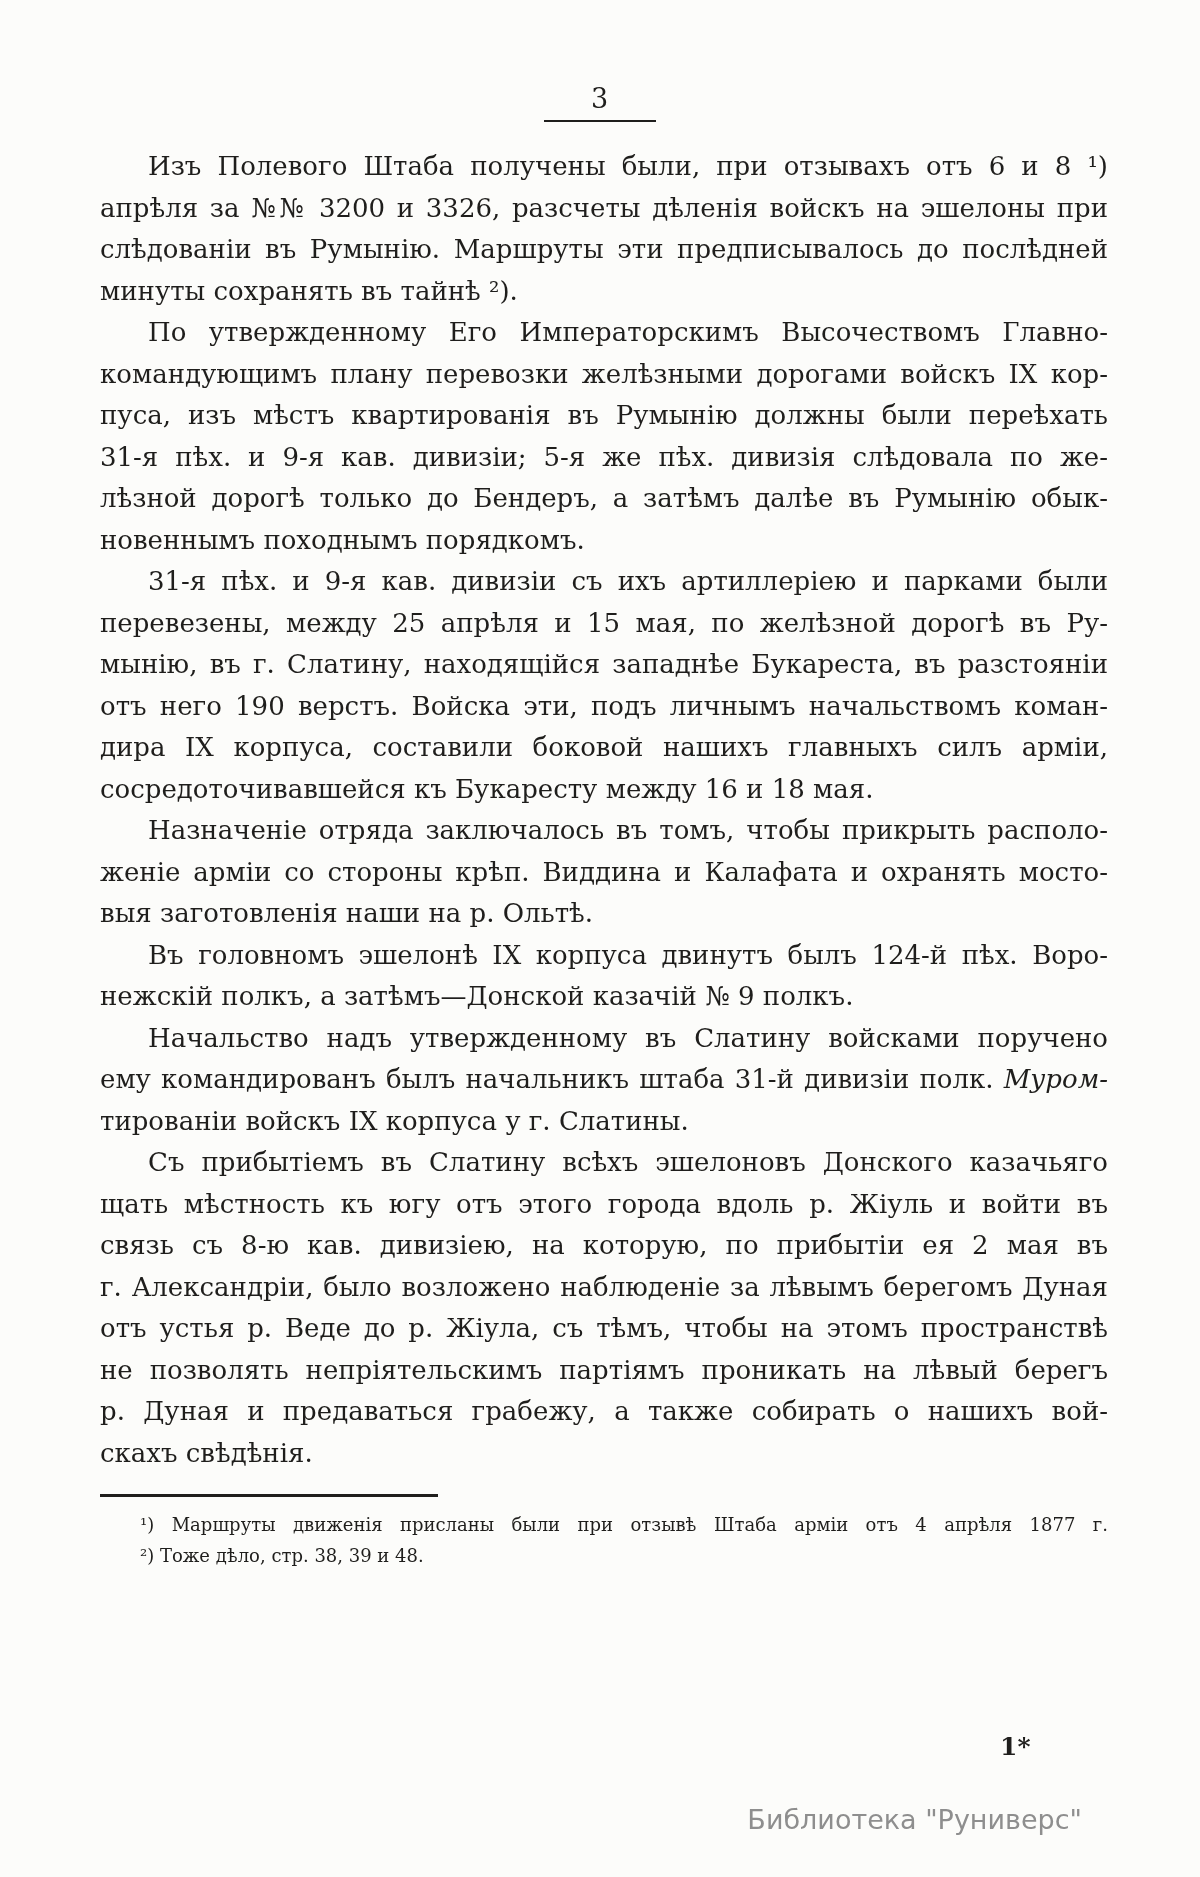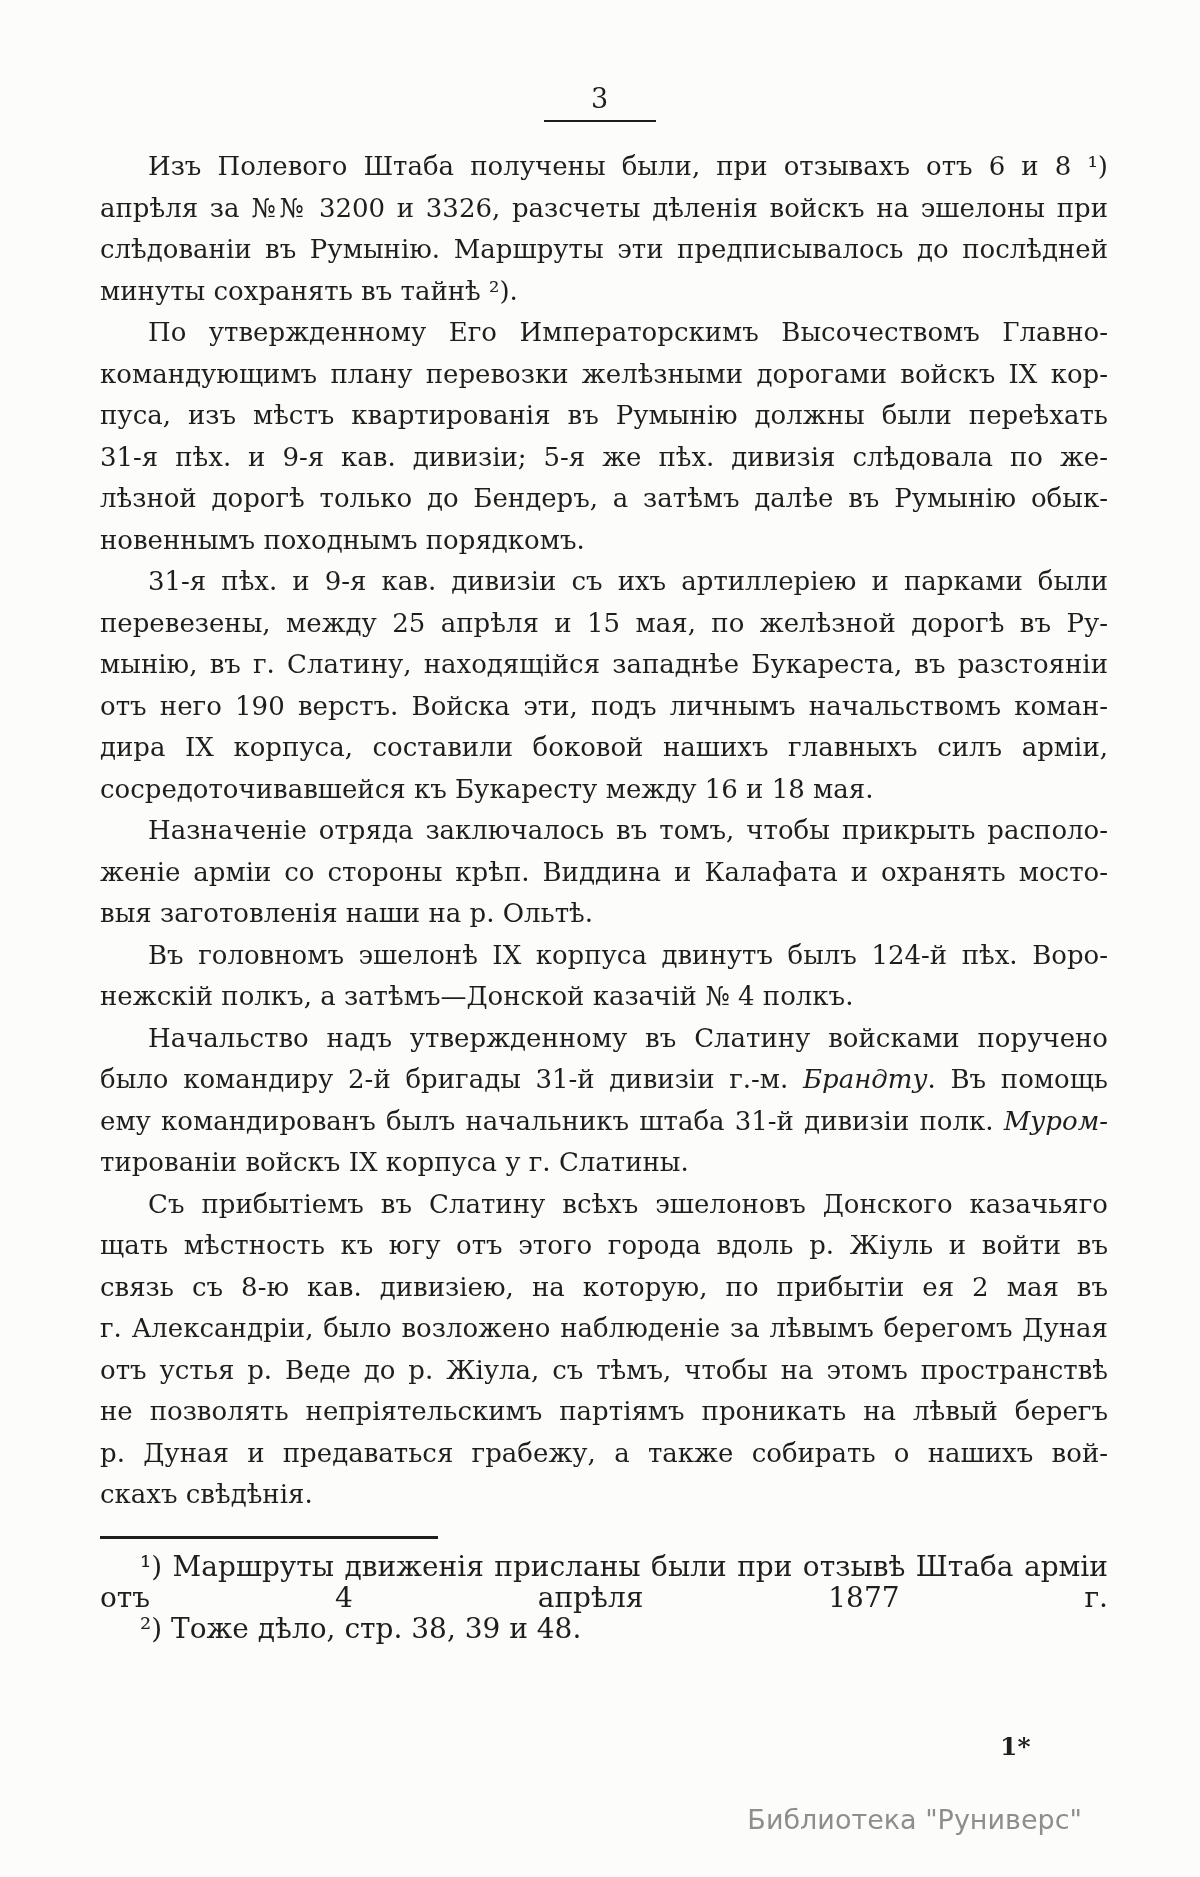--- a/index.html
+++ b/index.html
@@ -37,21 +37,21 @@
   .line.first { text-indent: 48px; }
 
   .fn-rule {
     margin: 20px 0 0 100px;
     width: 338px;
     border-top: 3px solid var(--ink, #1f1e1c);
   }
   .footnotes {
     margin: 12px 0 0 100px;
     width: 1008px;
-    font-size: 28px;
+    font-size: 18px;
     line-height: 31px;
   }
   .footnotes .line.first { text-indent: 40px; }
 
   .sig {
     position: absolute;
     left: 1000px; top: 1732px;
     font-size: 25px;
     font-weight: bold;
   }
@@ -98,25 +98,24 @@
         <div class="line">дира IX корпуса, составили боковой нашихъ главныхъ силъ арміи,</div>
         <div class="line last">сосредоточивавшейся къ Букаресту между 16 и 18 мая.</div>
       </div>
       <div class="para">
         <div class="line first">Назначеніе отряда заключалось въ томъ, чтобы прикрыть располо-</div>
         <div class="line">женіе арміи со стороны крѣп. Виддина и Калафата и охранять мосто-</div>
         <div class="line last">выя заготовленія наши на р. Ольтѣ.</div>
       </div>
       <div class="para">
         <div class="line first">Въ головномъ эшелонѣ IX корпуса двинутъ былъ 124-й пѣх. Воро-</div>
-        <div class="line last">нежскій полкъ, а затѣмъ—Донской казачій № 4 полкъ.</div>
+        <div class="line last">нежскій полкъ, а затѣмъ—Донской казачій № 9 полкъ.</div>
       </div>
       <div class="para">
         <div class="line first">Начальство надъ утвержденному въ Слатину войсками поручено</div>
-        <div class="line">было командиру 2-й бригады 31-й дивизіи г.-м. <i>Брандту</i>. Въ помощь</div>
         <div class="line">ему командированъ былъ начальникъ штаба 31-й дивизіи полк. <i>Муром-</i></div>
         <div class="line last">тированіи войскъ IX корпуса у г. Слатины.</div>
       </div>
       <div class="para">
         <div class="line first">Съ прибытіемъ въ Слатину всѣхъ эшелоновъ Донского казачьяго</div>
         <div class="line">щать мѣстность къ югу отъ этого города вдоль р. Жіуль и войти въ</div>
         <div class="line">связь съ 8-ю кав. дивизіею, на которую, по прибытіи ея 2 мая въ</div>
         <div class="line">г. Александріи, было возложено наблюденіе за лѣвымъ берегомъ Дуная</div>
         <div class="line">отъ устья р. Веде до р. Жіула, съ тѣмъ, чтобы на этомъ пространствѣ</div>
         <div class="line">не позволять непріятельскимъ партіямъ проникать на лѣвый берегъ</div>

